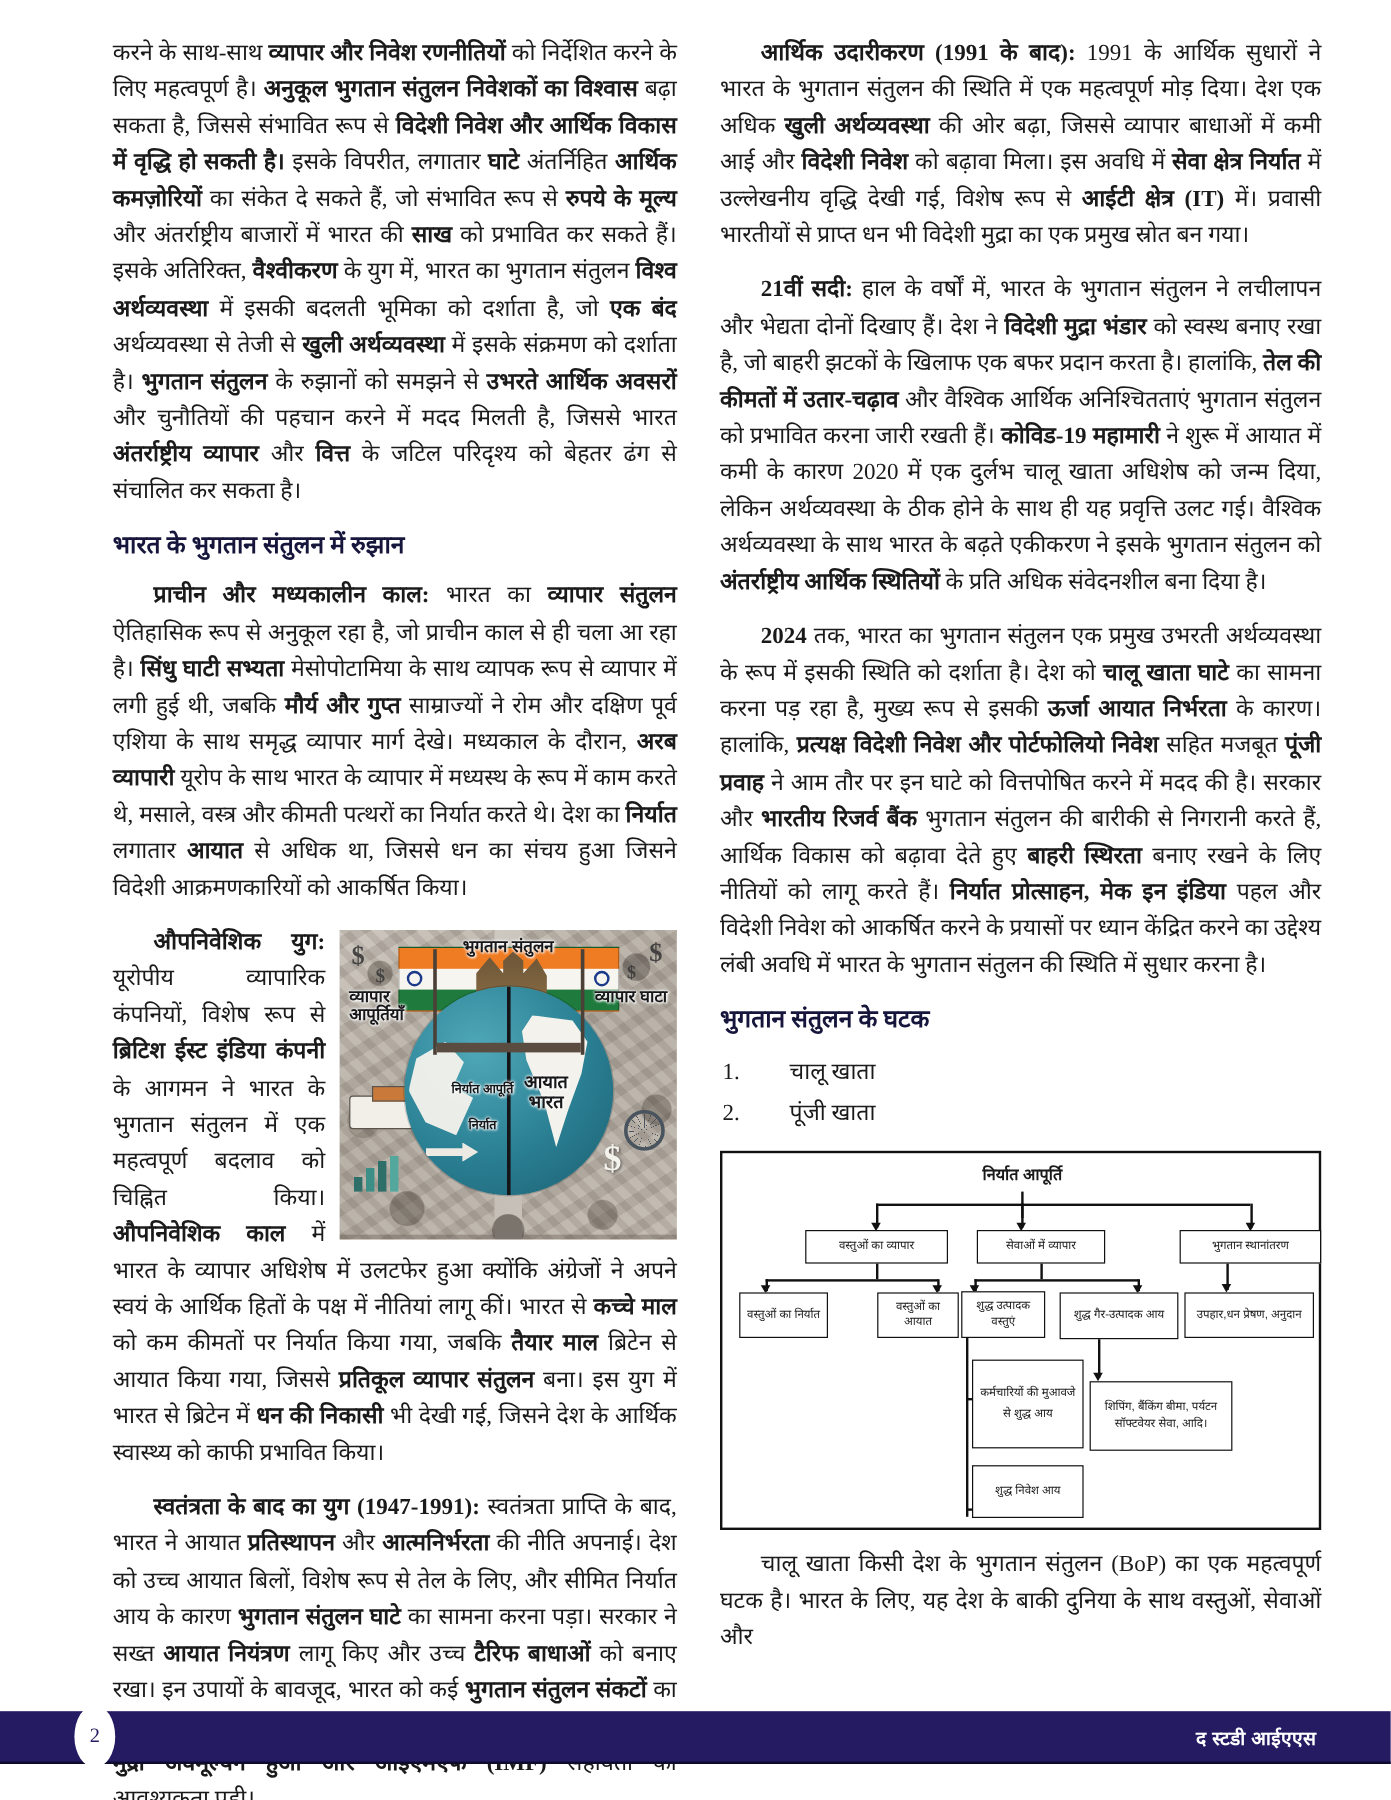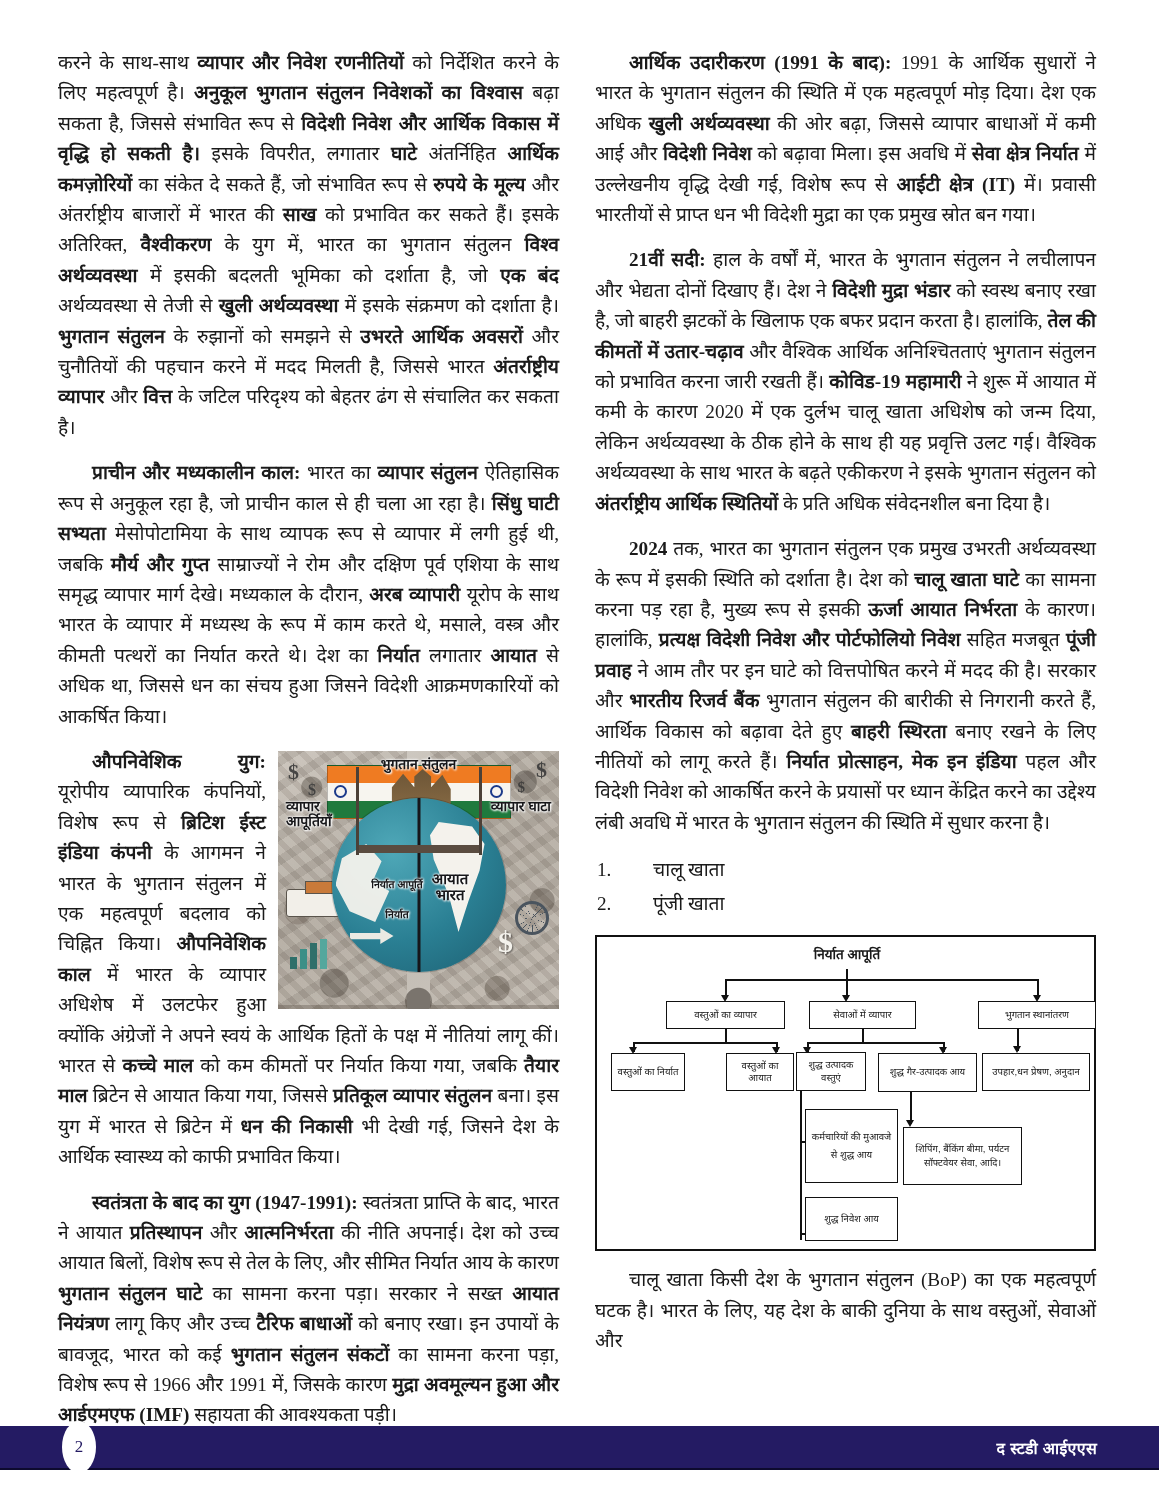--- a/index.html
+++ b/index.html
@@ -10,21 +10,22 @@
     background: #ffffff;
     font-family: "Liberation Serif", "DejaVu Serif", serif;
     color: #1a1a1a;
     position: relative;
     overflow: hidden;
   }
 
   .page {
     position: absolute;
     inset: 0;
-    padding: 48px 58px 0 58px;
+    padding: 30px 58px 0 58px;
+    margin-left: 36px;
   }
 
   .columns {
     display: flex;
     gap: 36px;
     height: 1300px;
   }
   .col {
     width: 501px;
     position: relative;
@@ -304,20 +305,21 @@
 </head>
 <body>
 
 <div class="page">
   <div class="columns">
 
     <div class="col">
 
       <p class="para"><span>करने के साथ-साथ </span><b>व्यापार और निवेश रणनीतियों</b><span> को निर्देशित करने के लिए महत्वपूर्ण है। </span><b>अनुकूल भुगतान संतुलन निवेशकों का विश्वास</b><span> बढ़ा सकता है, जिससे संभावित रूप से </span><b>विदेशी निवेश और आर्थिक विकास में वृद्धि हो सकती है।</b><span> इसके विपरीत, लगातार </span><b>घाटे</b><span> अंतर्निहित </span><b>आर्थिक कमज़ोरियों</b><span> का संकेत दे सकते हैं, जो संभावित रूप से </span><b>रुपये के मूल्य</b><span> और अंतर्राष्ट्रीय बाजारों में भारत की </span><b>साख</b><span> को प्रभावित कर सकते हैं। इसके अतिरिक्त, </span><b>वैश्वीकरण</b><span> के युग में, भारत का भुगतान संतुलन </span><b>विश्व अर्थव्यवस्था</b><span> में इसकी बदलती भूमिका को दर्शाता है, जो </span><b>एक बंद</b><span> अर्थव्यवस्था से तेजी से </span><b>खुली अर्थव्यवस्था</b><span> में इसके संक्रमण को दर्शाता है। </span><b>भुगतान संतुलन</b><span> के रुझानों को समझने से </span><b>उभरते आर्थिक अवसरों</b><span> और चुनौतियों की पहचान करने में मदद मिलती है, जिससे भारत </span><b>अंतर्राष्ट्रीय व्यापार</b><span> और </span><b>वित्त</b><span> के जटिल परिदृश्य को बेहतर ढंग से संचालित कर सकता है।</span></p>
 
+      <h2 class="section">भारत के भुगतान संतुलन में रुझान</h2>
 
       <p class="para indent"><b>प्राचीन और मध्यकालीन काल:</b><span> भारत का </span><b>व्यापार संतुलन</b><span> ऐतिहासिक रूप से अनुकूल रहा है, जो प्राचीन काल से ही चला आ रहा है। </span><b>सिंधु घाटी सभ्यता</b><span> मेसोपोटामिया के साथ व्यापक  रूप से  व्यापार में लगी हुई थी, जबकि </span><b>मौर्य और गुप्त</b><span> साम्राज्यों ने रोम और दक्षिण पूर्व एशिया के साथ समृद्ध व्यापार मार्ग देखे। मध्यकाल के दौरान, </span><b>अरब व्यापारी</b><span> यूरोप के साथ भारत के व्यापार में मध्यस्थ के रूप में काम करते थे, मसाले, वस्त्र और कीमती पत्थरों का निर्यात करते थे। देश का </span><b>निर्यात</b><span> लगातार </span><b>आयात</b><span> से अधिक था, जिससे धन का संचय हुआ जिसने विदेशी आक्रमणकारियों को आकर्षित किया।</span></p>
 
       <div class="illus">
         <div class="noise"></div>
         <div class="clutterL"></div>
         <div class="clutterR"></div>
         <div class="truck"></div>
         <div class="bars"></div>
         <div class="chakra"></div>
@@ -351,20 +353,21 @@
     </div>
 
     <div class="col">
 
       <p class="para indent"><b>आर्थिक उदारीकरण (1991 के बाद):</b><span> 1991 के आर्थिक सुधारों ने भारत के भुगतान संतुलन की स्थिति में एक महत्वपूर्ण मोड़ दिया। देश एक अधिक </span><b>खुली अर्थव्यवस्था</b><span> की ओर बढ़ा, जिससे व्यापार बाधाओं में कमी आई और </span><b>विदेशी निवेश</b><span> को बढ़ावा मिला। इस अवधि में </span><b>सेवा क्षेत्र निर्यात</b><span> में उल्लेखनीय वृद्धि देखी गई, विशेष रूप से </span><b>आईटी क्षेत्र (IT)</b><span> में। प्रवासी भारतीयों से प्राप्त धन भी विदेशी मुद्रा का एक प्रमुख स्रोत बन गया।</span></p>
 
       <p class="para indent"><b>21वीं सदी:</b><span> हाल के वर्षों में, भारत के भुगतान संतुलन ने लचीलापन और भेद्यता दोनों दिखाए हैं। देश ने </span><b>विदेशी मुद्रा भंडार</b><span> को स्वस्थ बनाए रखा है, जो बाहरी झटकों के खिलाफ एक बफर प्रदान करता है। हालांकि, </span><b>तेल की कीमतों में उतार-चढ़ाव</b><span> और वैश्विक आर्थिक अनिश्चितताएं भुगतान संतुलन को प्रभावित करना जारी रखती हैं। </span><b>कोविड-19 महामारी</b><span> ने शुरू में आयात में कमी के कारण 2020 में एक दुर्लभ चालू खाता अधिशेष को जन्म दिया, लेकिन अर्थव्यवस्था के ठीक होने के साथ ही यह प्रवृत्ति उलट गई। वैश्विक अर्थव्यवस्था के साथ भारत के बढ़ते एकीकरण ने इसके भुगतान संतुलन को </span><b>अंतर्राष्ट्रीय आर्थिक स्थितियों</b><span> के प्रति अधिक संवेदनशील बना दिया है।</span></p>
 
       <p class="para indent"><b>2024</b><span> तक, भारत का भुगतान संतुलन एक प्रमुख उभरती अर्थव्यवस्था के रूप में इसकी स्थिति को दर्शाता है। देश को </span><b>चालू खाता घाटे</b><span> का सामना करना पड़ रहा है, मुख्य रूप से इसकी </span><b>ऊर्जा आयात निर्भरता</b><span> के कारण। हालांकि, </span><b>प्रत्यक्ष विदेशी निवेश और पोर्टफोलियो निवेश</b><span> सहित मजबूत </span><b>पूंजी प्रवाह</b><span> ने आम तौर पर इन घाटे को वित्तपोषित करने में मदद की है। सरकार और </span><b>भारतीय रिजर्व बैंक</b><span> भुगतान संतुलन की बारीकी से निगरानी करते हैं, आर्थिक विकास को बढ़ावा देते हुए </span><b>बाहरी स्थिरता</b><span> बनाए रखने के लिए नीतियों को लागू करते हैं। </span><b>निर्यात प्रोत्साहन, मेक इन इंडिया</b><span> पहल और विदेशी निवेश को आकर्षित करने के प्रयासों पर ध्यान केंद्रित करने का उद्देश्य लंबी अवधि में भारत के भुगतान संतुलन की स्थिति में सुधार करना है।</span></p>
 
+      <h2 class="section">भुगतान संतुलन के घटक</h2>
 
       <ol class="numlist">
         <li>चालू खाता</li>
         <li>पूंजी खाता</li>
       </ol>
 
 
       <div class="flow-wrap">
 
         <div class="froot" style="left:170px;top:8px;width:160px;">निर्यात आपूर्ति</div>

